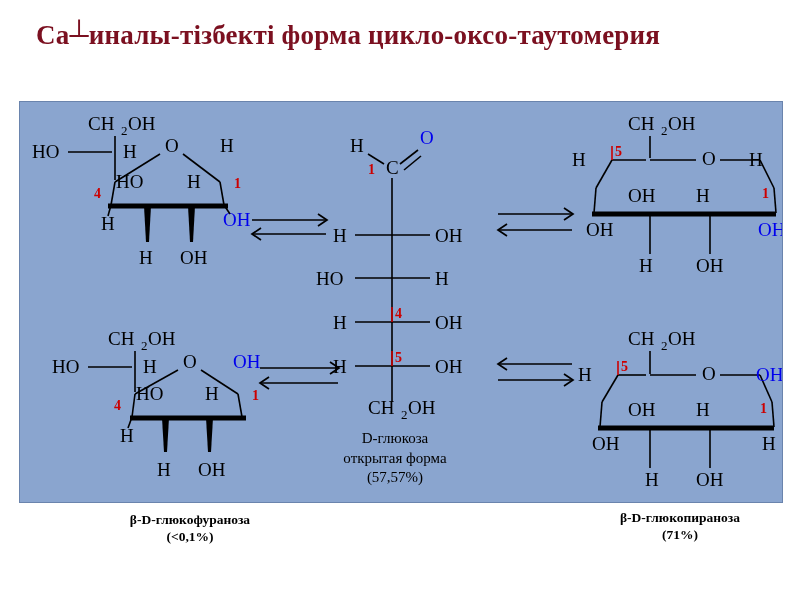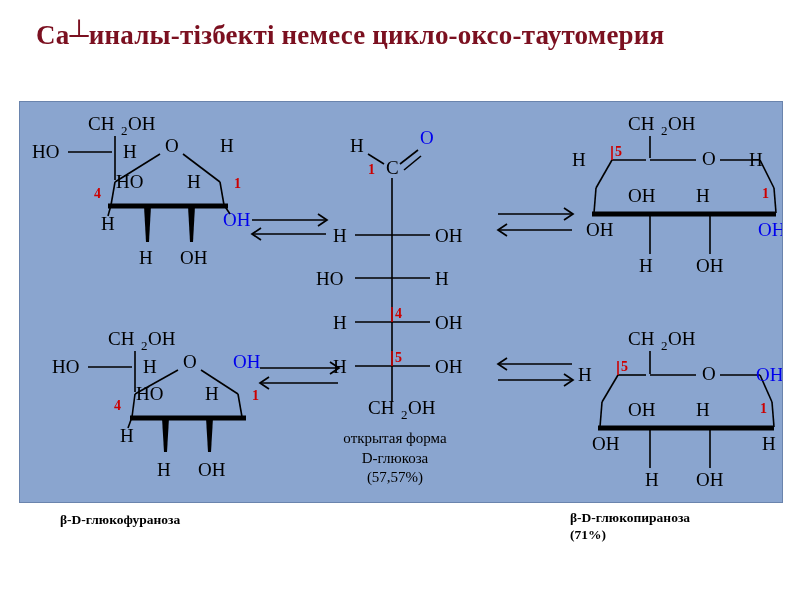--- a/index.html
+++ b/index.html
@@ -22,20 +22,21 @@
   }
   #panel{
     position:absolute;
     left:19px; top:101px;
     width:762px; height:400px;
     background:#8aa5cf;
     border:1px solid #6a84ad;
   }
   .cap{
     position:absolute;
+    text-align:center;
     font-family:"Liberation Serif", serif;
     font-size:13.5px;
     font-weight:bold;
     color:#000;
     line-height:1.25;
   }
   svg{position:absolute;left:0;top:0;}
   .atom{font-family:"Liberation Serif", serif;font-size:19px;fill:#000;}
   .atomsub{font-family:"Liberation Serif", serif;font-size:13px;fill:#000;}
   .atomblue{font-family:"Liberation Serif", serif;font-size:19px;fill:#0000ee;}
@@ -50,21 +51,21 @@
     text-align:center;
     font-family:"Liberation Serif", serif;
     font-size:15px;
     color:#000;
     line-height:1.3;
   }
 </style>
 </head>
 <body>
 
-<div id="title">Са┴иналы-тізбекті немесе цикло-оксо-таутомерия</div>
+<div id="title">Са┴иналы-тізбекті форма цикло-оксо-таутомерия</div>
 
 <div id="panel">
 
   <svg width="762" height="400" viewBox="0 0 762 400">
 
     <g>
 
       <text class="atom" x="68" y="28">CH</text>
       <text class="atomsub" x="101" y="33">2</text>
       <text class="atom" x="108" y="28">OH</text>
@@ -260,27 +261,28 @@
 
     <g>
       <line class="arrowline" x1="478" y1="262" x2="552" y2="262"></line>
       <polyline class="arrowline" points="487,256 478,262 487,268"></polyline>
       <line class="arrowline" x1="478" y1="278" x2="552" y2="278"></line>
       <polyline class="arrowline" points="544,272 553,278 544,284"></polyline>
     </g>
   </svg>
 
   <div class="openform" style="left:300px; top:327px; width:150px;">
+    <div>D-глюкоза</div>
     <div>открытая форма</div>
-    <div>D-глюкоза</div>
     <div>(57,57%)</div>
   </div>
 
 </div>
 
 <div class="cap" style="left:60px; top:512px; width:260px;">
   <div>β-D-глюкофураноза</div>
+  <div>(&lt;0,1%)</div>
 </div>
 
 <div class="cap" style="left:570px; top:510px; width:220px;">
   <div>β-D-глюкопираноза</div>
   <div>(71%)</div>
 </div>
 
 </body></html>

